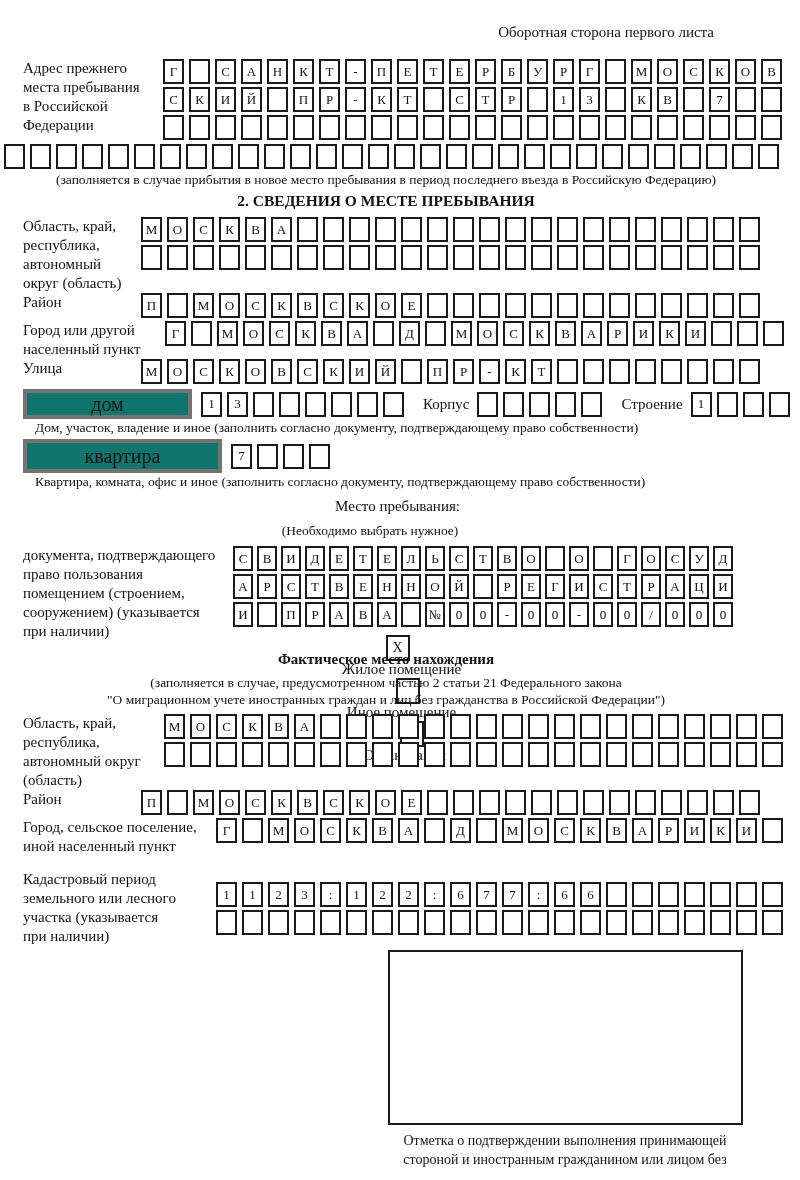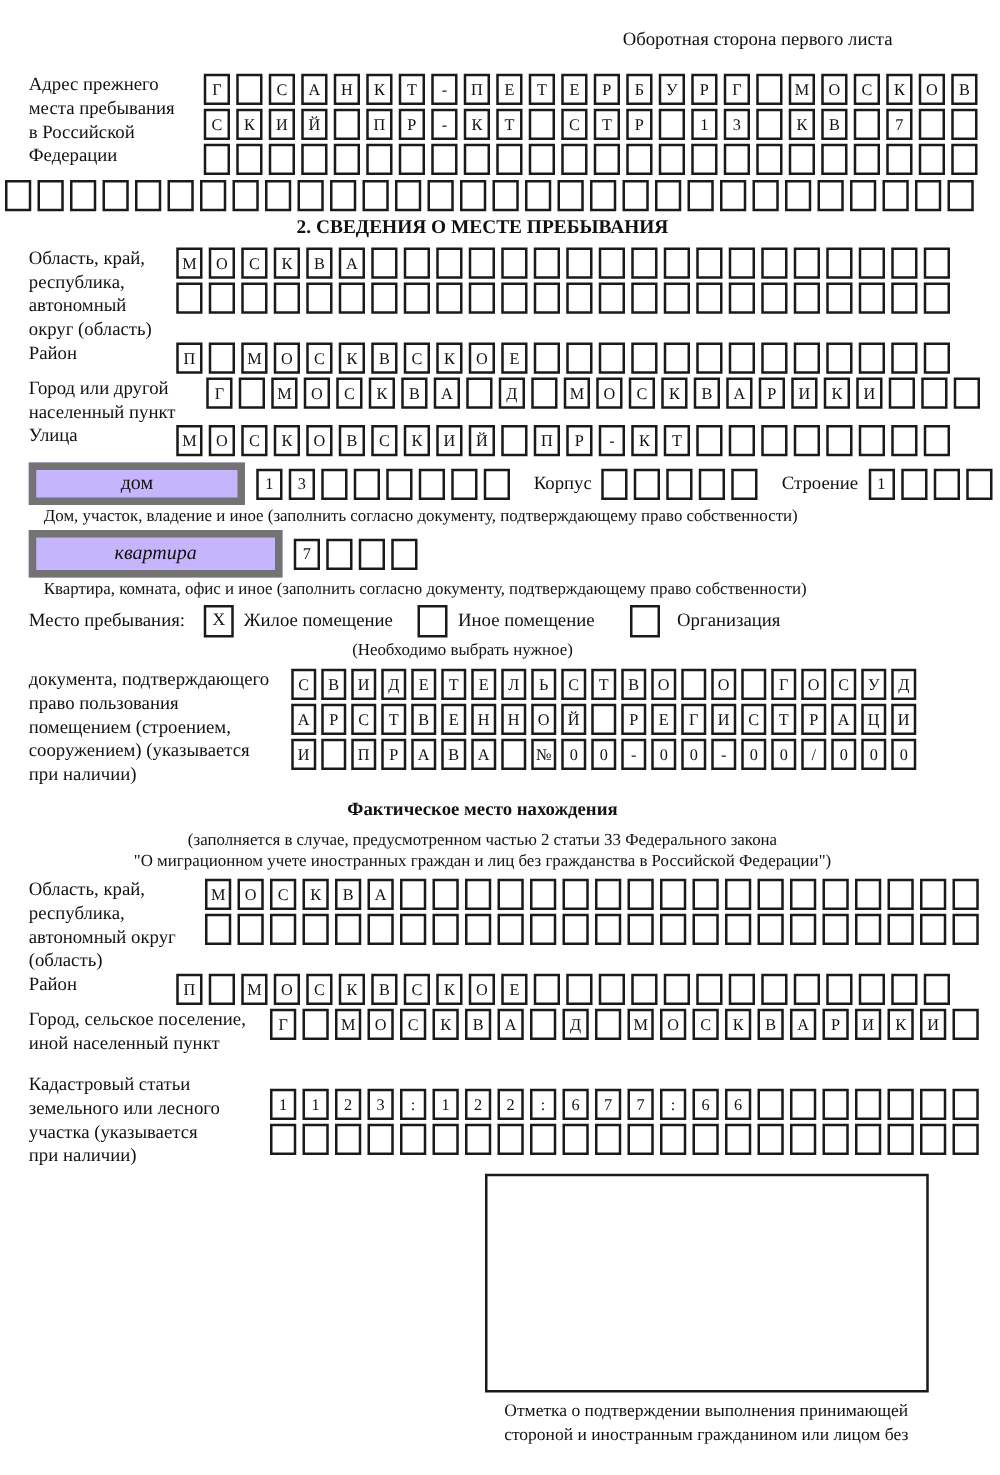--- a/index.html
+++ b/index.html
@@ -22,28 +22,28 @@
     font-size:13px;background:#fff;
   }
   .docrows .cb{width:16px;margin-right:4px;}
   .fullrow{display:flex;padding-left:4px;margin-top:1px;}
   .cap{ text-align:center;font-size:13.5px;line-height:16px;margin-top:1px;}
   .cap-left{ padding-left:35px;font-size:13.5px;line-height:16px;margin:1px 0 3px 0;}
   .sect-title{ text-align:center;font-weight:bold;font-size:15.5px;margin:4px 0 7px 0;}
   .sub-title{ text-align:center;font-weight:bold;font-size:15px;margin:10px 0 6px 0;}
   .widebox{
     flex:none;display:inline-flex;align-items:center;justify-content:center;
-    border:6px solid #737373;background:#c4b5fd;font-size:16px;
+    border:4px solid #737373;background:#0f766e;font-size:20px;
   }
   .house-box{width:161px;height:22px;margin-right:9px;}
-  .apt-box{width:191px;height:26px;margin-right:9px;font-style:italic;}
+  .apt-box{width:191px;height:26px;margin-right:9px;}
   .house-row{align-items:center;margin-top:2px;}
   .apt-row{align-items:center;margin-top:3px;margin-bottom:1px;}
   .inline-lbl{padding:0 8px 0 14px;white-space:nowrap;}
-  .stay-row{align-items:center;margin-top:5px;height:26px;}
+  .stay-row{align-items:center;margin-top:5px;height:26px;flex-direction:column;}
   .chk{
     flex:none;display:inline-flex;align-items:center;justify-content:center;
     width:20px;height:22px;border:2px solid #1a1a1a;font-size:14px;
   }
   .opt-lbl{margin-left:8px;white-space:nowrap;}
   .m14{margin-left:14px;} .m20{margin-left:20px;}
   .stay-note{margin-left:180px;width:380px;text-align:center;font-size:13.5px;line-height:16px;margin-top:2px;}
   .doc-row{margin-top:7px;}
   .law-note{text-align:center;font-size:13.5px;line-height:17px;}
   .mt6{margin-top:6px;} .mt14{margin-top:14px;}
@@ -171,20 +171,21 @@
       <span class="cb"></span>
       <span class="cb"></span>
       <span class="cb"></span>
       <span class="cb"></span>
       <span class="cb"></span>
       <span class="cb"></span>
       <span class="cb"></span>
       <span class="cb"></span>
       <span class="cb"></span>
     </div>
+  <div class="cap">(заполняется в случае прибытия в новое место пребывания в период последнего въезда в Российскую Федерацию)</div>
 
   <div class="sect-title">2. СВЕДЕНИЯ О МЕСТЕ ПРЕБЫВАНИЯ</div>
 
   <div class="frow">
     <div class="lbl lw118">
       <div>Область, край,</div>
       <div>республика,</div>
       <div>автономный</div>
       <div>округ (область)</div>
     </div>
@@ -464,21 +465,21 @@
           <span class="cb">0</span>
           <span class="cb">/</span>
           <span class="cb">0</span>
           <span class="cb">0</span>
           <span class="cb">0</span>
         </div>
     </div>
   </div>
 
   <div class="sub-title">Фактическое место нахождения</div>
-  <div class="law-note">(заполняется в случае, предусмотренном частью 2 статьи 33 Федерального закона</div>
+  <div class="law-note">(заполняется в случае, предусмотренном частью 2 статьи 21 Федерального закона</div>
   <div class="law-note">"О миграционном учете иностранных граждан и лиц без гражданства в Российской Федерации")</div>
 
   <div class="frow mt6">
     <div class="lbl lw141">
       <div>Область, край,</div>
       <div>республика,</div>
       <div>автономный округ</div>
       <div>(область)</div>
     </div>
     <div class="rows">
@@ -593,21 +594,21 @@
         <span class="cb">Р</span>
         <span class="cb">И</span>
         <span class="cb">К</span>
         <span class="cb">И</span>
         <span class="cb"></span>
       </div>
   </div>
 
   <div class="frow mt14">
     <div class="lbl lw193">
-      <div>Кадастровый статьи</div>
+      <div>Кадастровый период</div>
       <div>земельного или лесного</div>
       <div>участка (указывается</div>
       <div>при наличии)</div>
     </div>
     <div class="rows">
       <div class="boxes" style="margin-top:12px">
           <span class="cb">1</span>
           <span class="cb">1</span>
           <span class="cb">2</span>
           <span class="cb">3</span>

